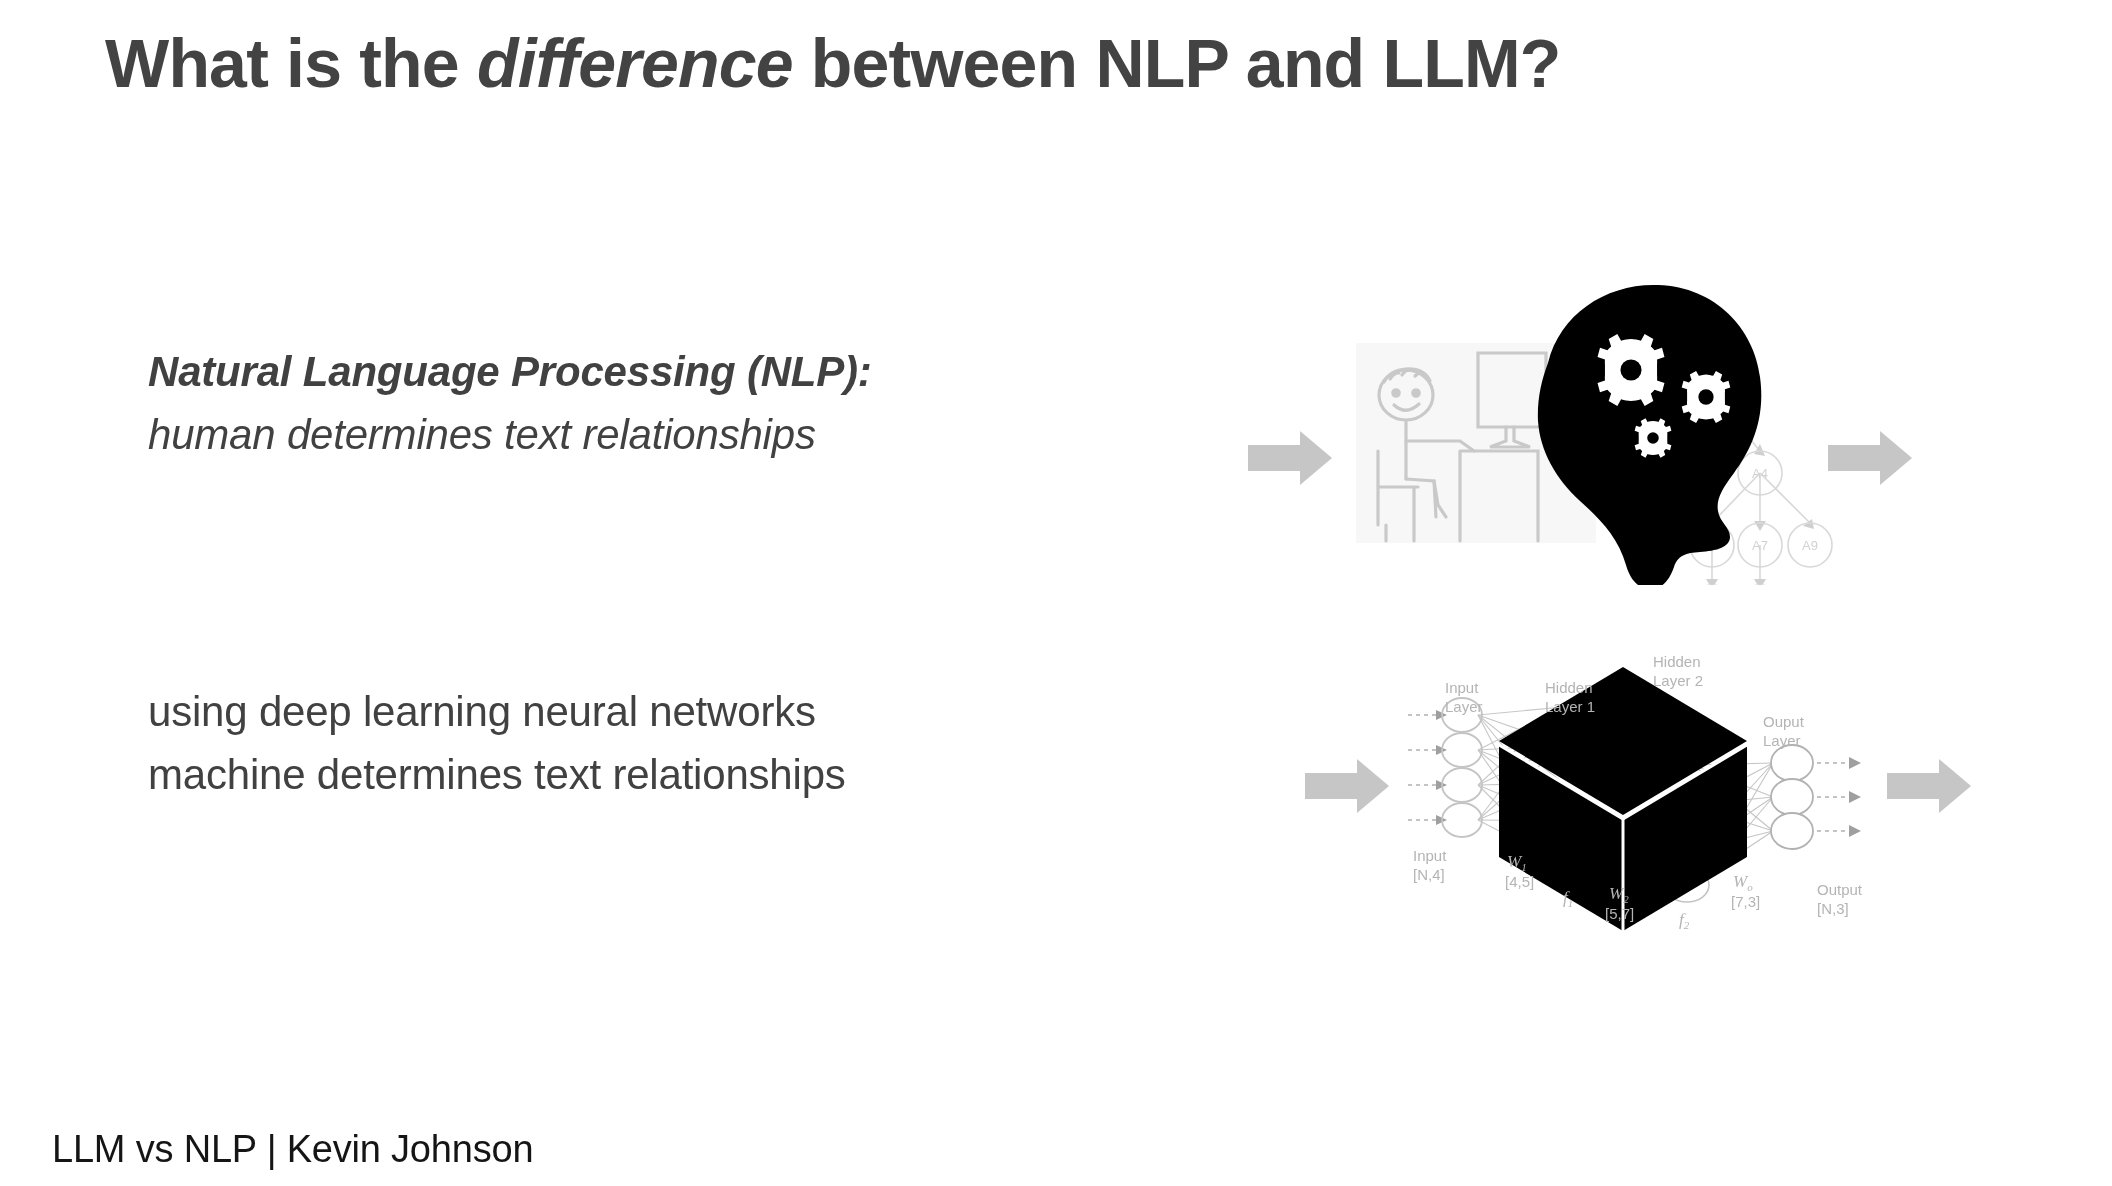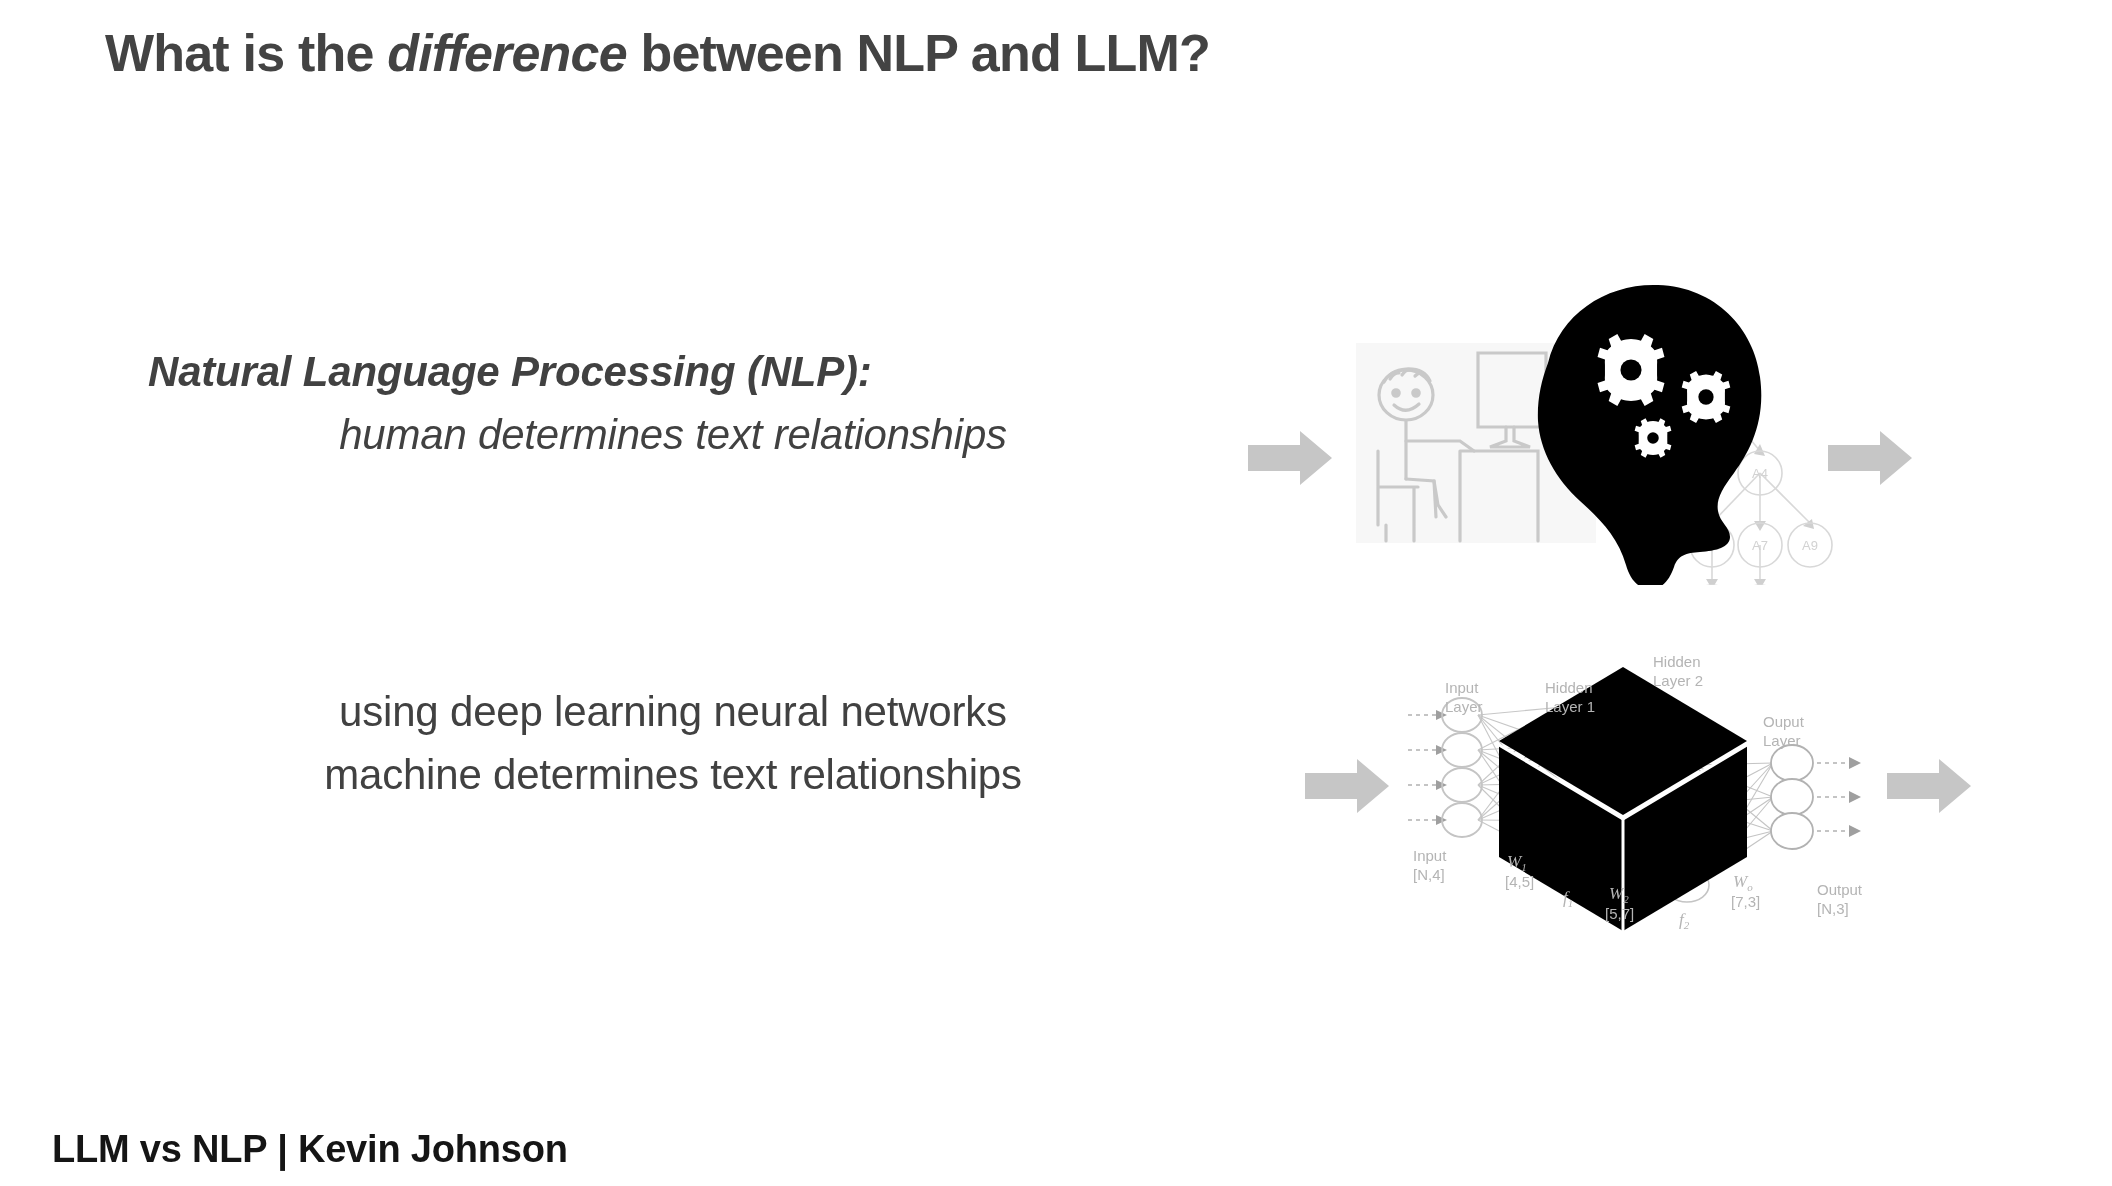--- a/index.html
+++ b/index.html
@@ -20,21 +20,21 @@
     overflow: hidden;
   }
 
   
   #title {
     position: absolute;
     left: 105px;
     top: 24px;
     width: 1900px;
     color: #434343;
-    font-size: 52px;
+    font-size: 68px;
     font-weight: 700;
     letter-spacing: -0.8px;
     line-height: 1.15;
     white-space: nowrap;
   }
   #title .em {
     font-style: italic;
     font-weight: 700;
   }
 
@@ -53,31 +53,30 @@
     line-height: 1.5;
     letter-spacing: -0.2px;
     white-space: nowrap;
   }
   .block .line {
     font-size: 42px;
     font-weight: 400;
     line-height: 1.5;
     letter-spacing: -0.2px;
     white-space: nowrap;
-    text-align: center;
   }
 
   
   #footer {
     position: absolute;
     left: 52px;
     top: 1128px;
     color: #151515;
     font-size: 38px;
-    font-weight: 700;
+    font-weight: 400;
     letter-spacing: -0.2px;
     white-space: nowrap;
   }
 
   
   .figure {
     position: absolute;
   }
   #fig-nlp { left: 1238px; top: 255px; width: 680px; height: 330px; }
   #fig-llm { left: 1295px; top: 645px; width: 680px; height: 295px; }

